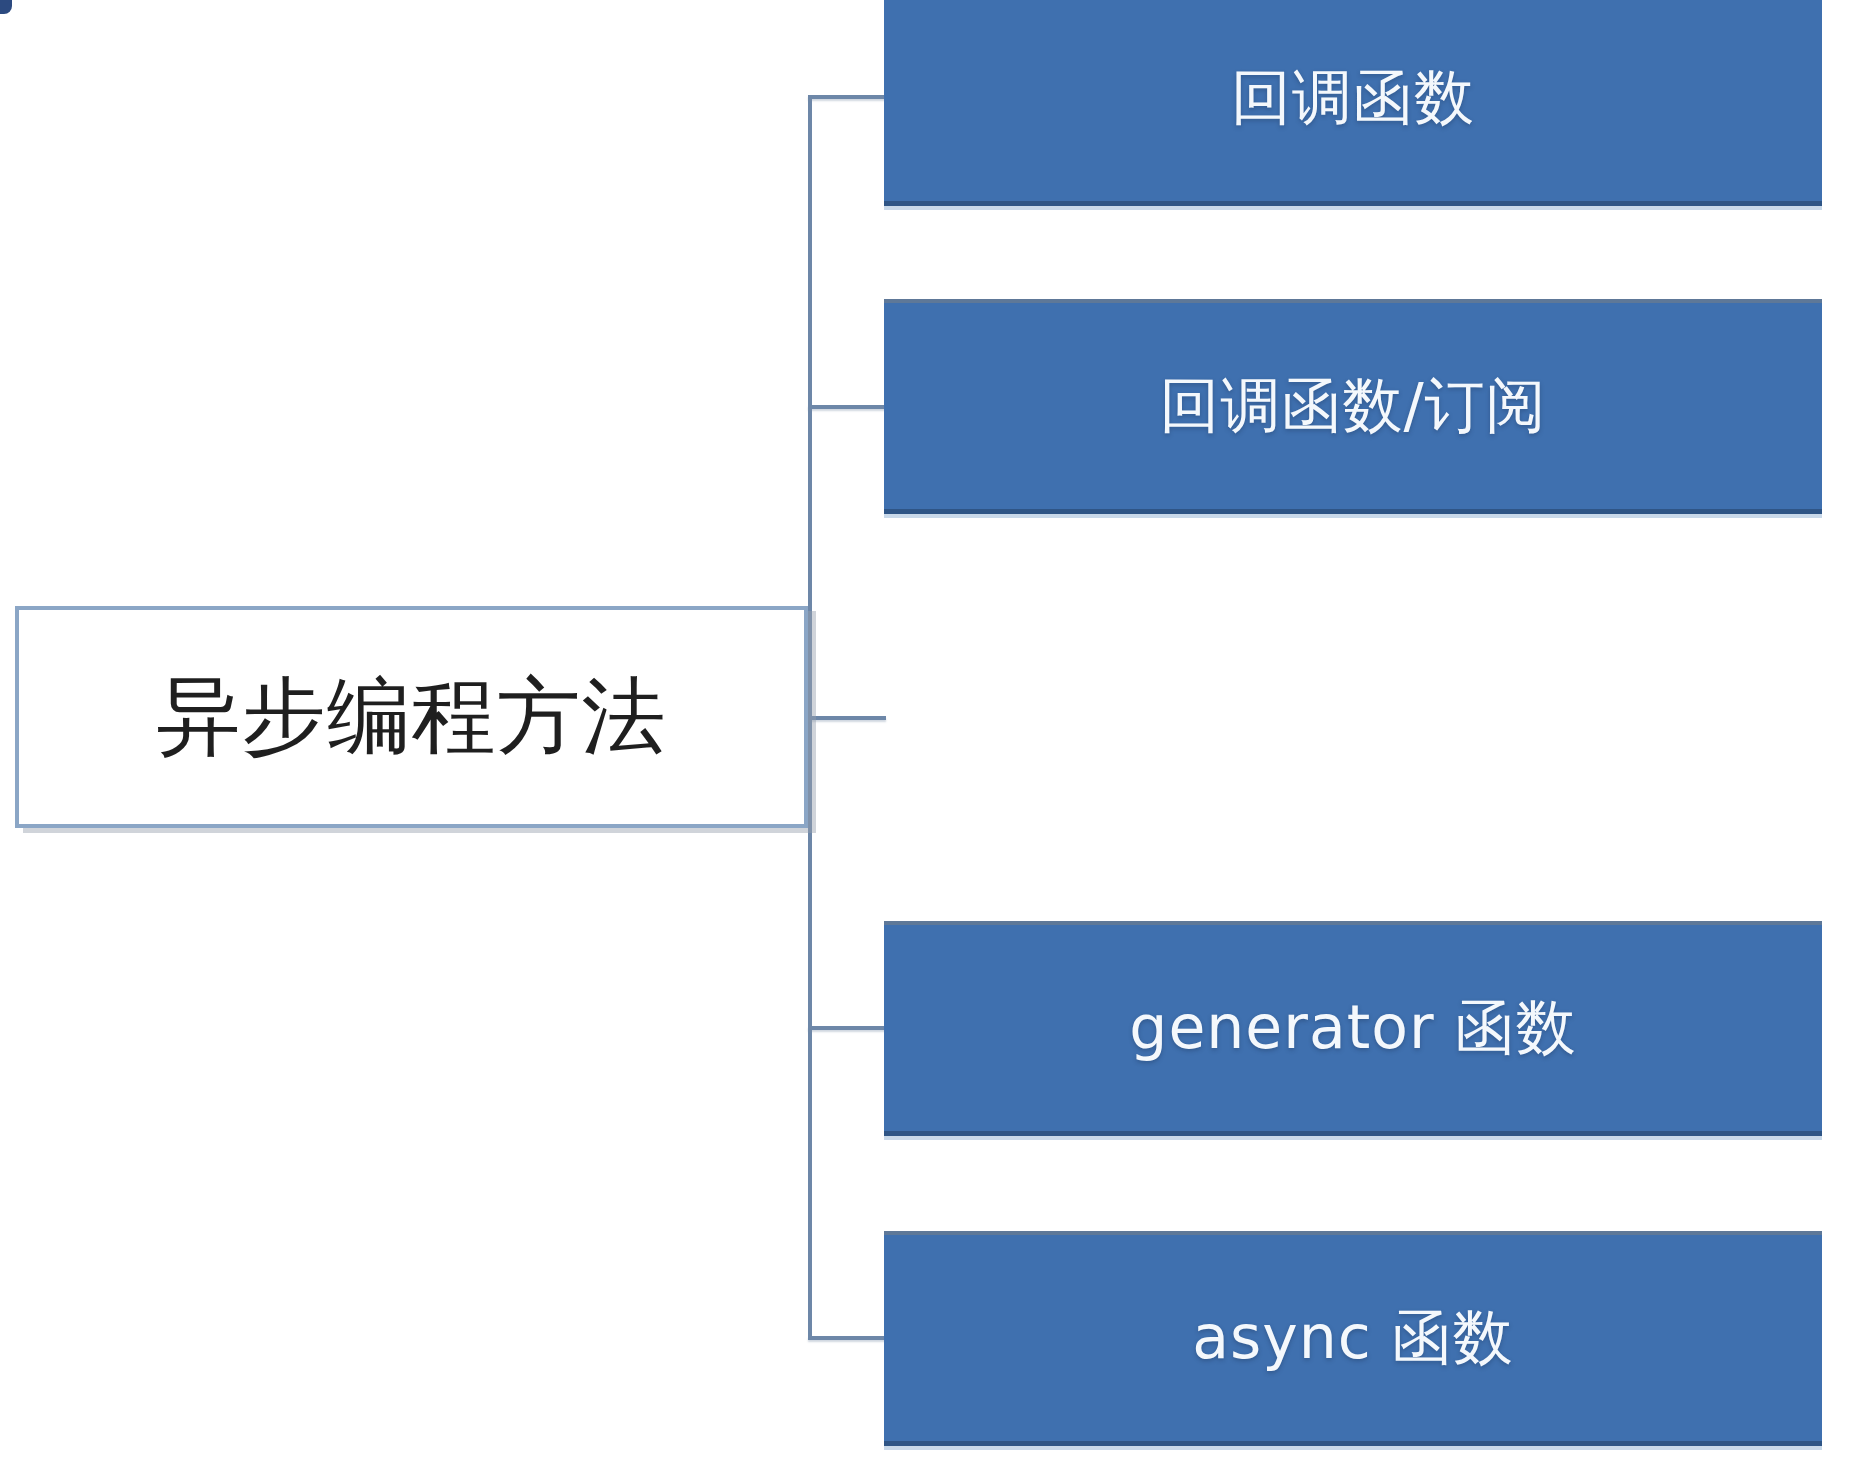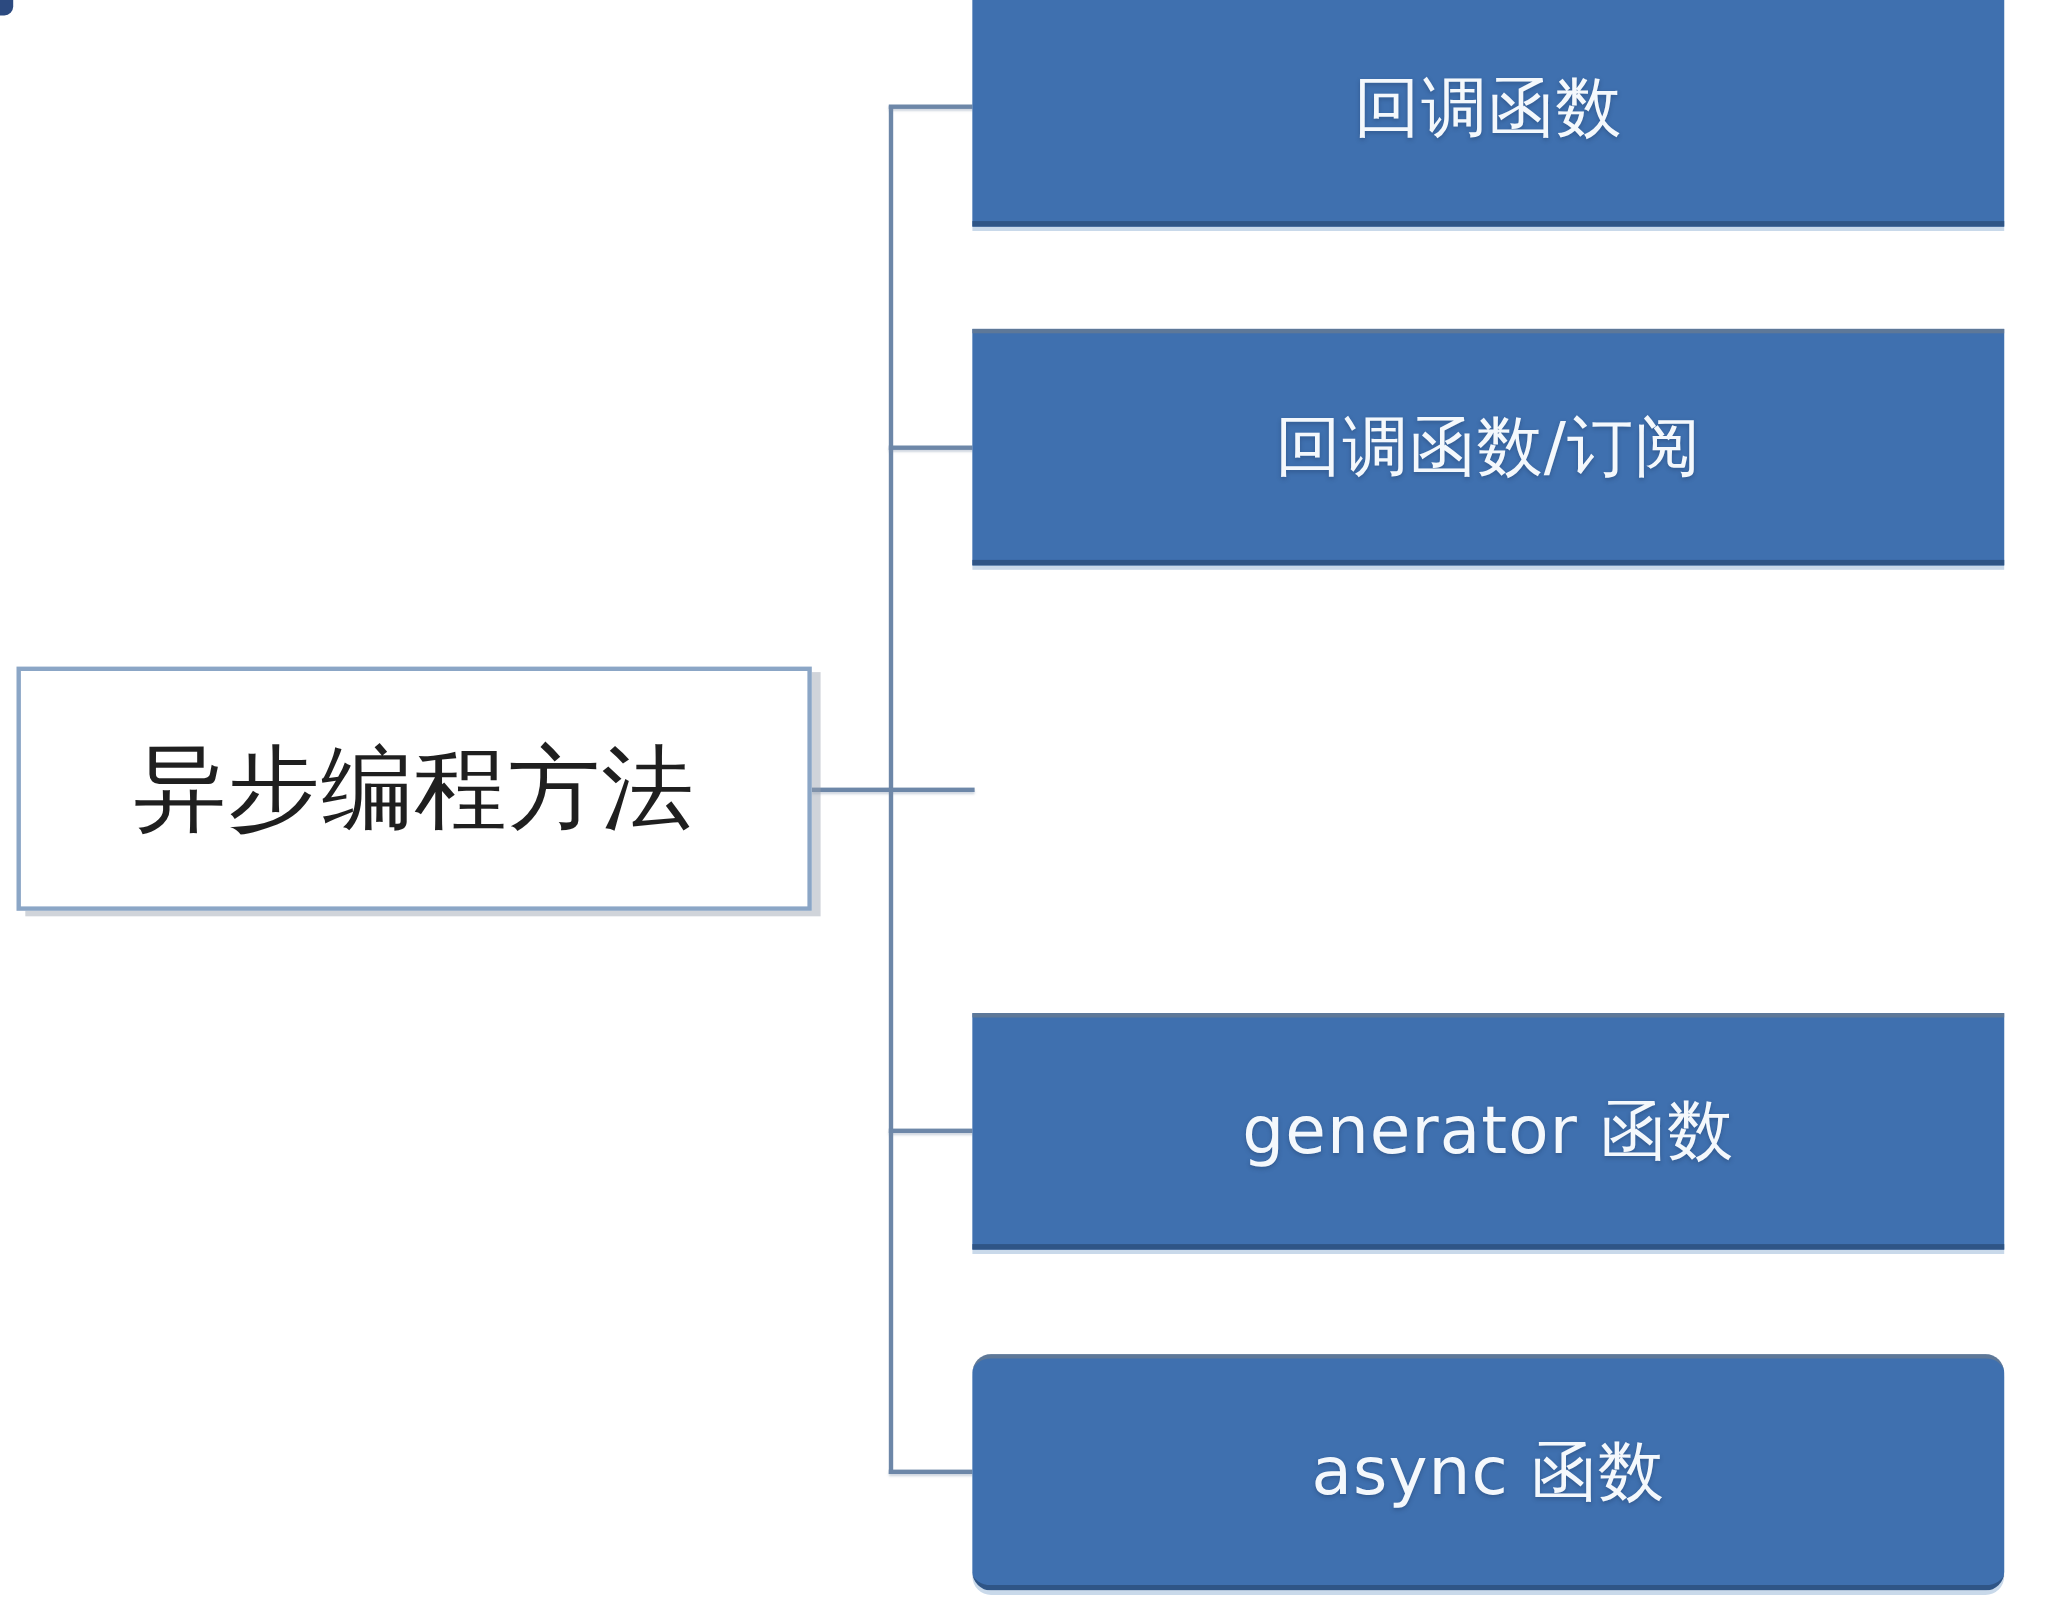--- a/index.html
+++ b/index.html
@@ -26,21 +26,21 @@
     width: 16px;
     height: 20px;
     background: #2c4a80;
     border-radius: 0 0 8px 0;
   }
   
   .root-node {
     position: absolute;
     left: 15px;
     top: 606px;
-    width: 723px;
+    width: 793px;
     height: 222px;
     background: var(--root-fill, #ffffff);
     border: 4px solid var(--root-border, #8ba6c6);
     box-sizing: border-box;
     box-shadow: 8px 5px 0 rgba(150, 160, 172, 0.45);
     display: flex;
     align-items: center;
     justify-content: center;
   }
   .root-node .label {
@@ -88,21 +88,21 @@
     color: var(--branch-text, #f4f8fc);
     font-size: 60px;
     letter-spacing: 1px;
     white-space: nowrap;
     text-shadow: 0 2px 4px rgba(25, 45, 80, 0.35);
   }
   .branch-1 { top: -9px; }
   .branch-2 { top: 299px; }
   .branch-3 { top: 610px; }
   .branch-4 { top: 921px; }
-  .branch-5 { top: 1231px; border-radius: 17px; }
+  .branch-5 { top: 1231px; }
 </style>
 </head>
 <body>
 
 <div class="stage">
 
   <div class="corner-artifact"></div>
 
   <div class="line trunk"></div>
   <div class="line h-line branch-line-1"></div>

